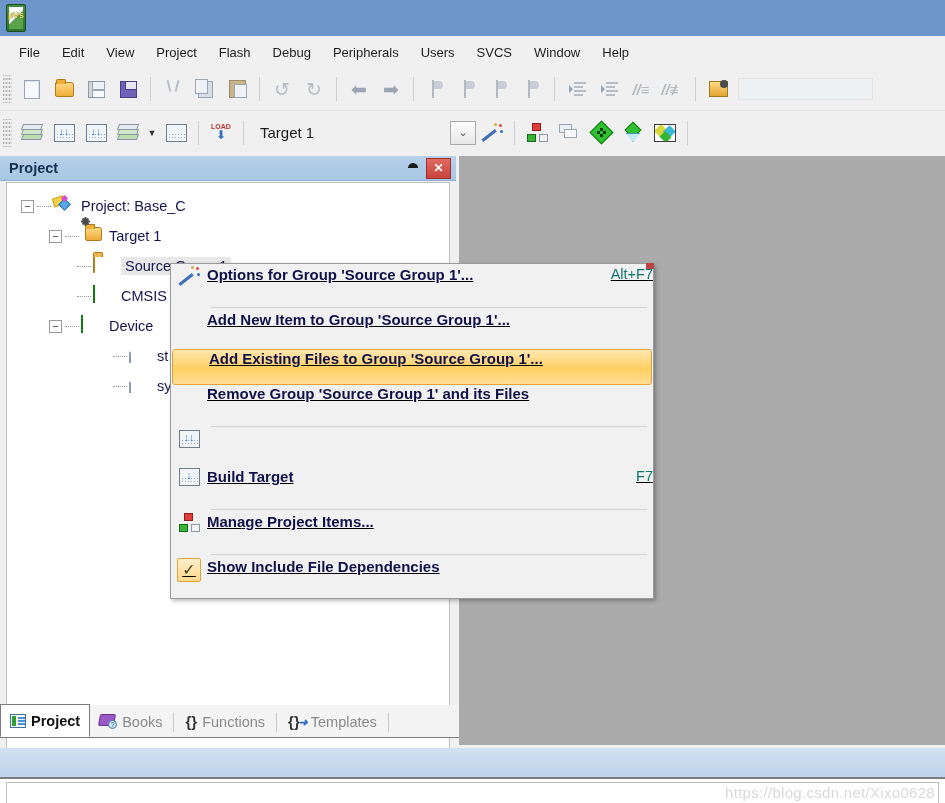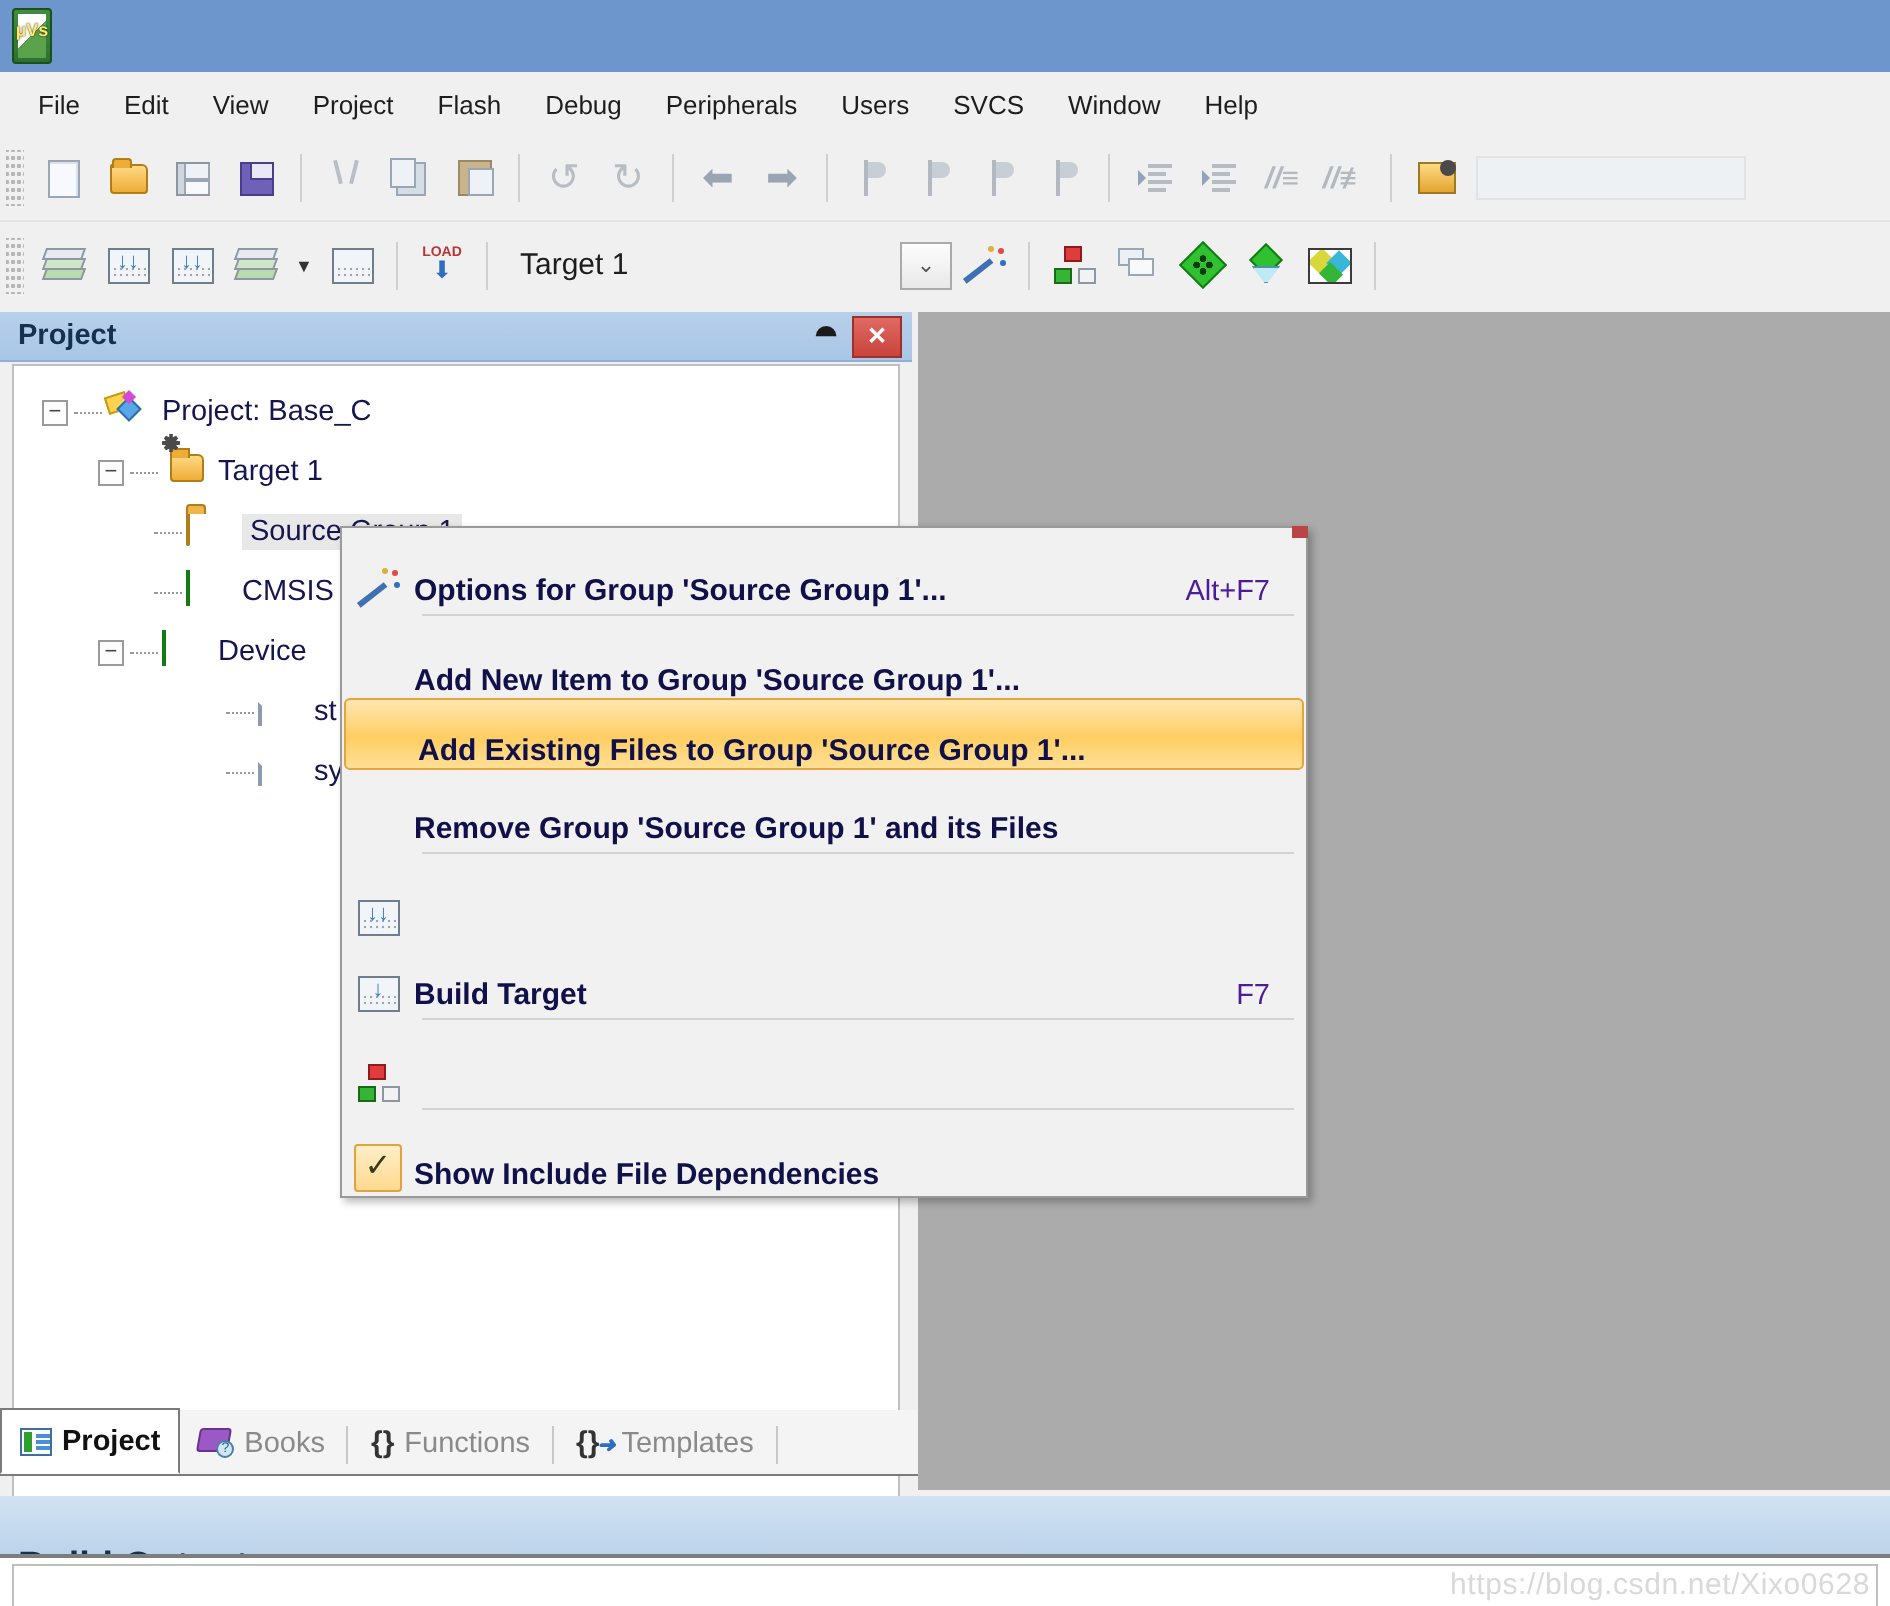--- a/index.html
+++ b/index.html
@@ -264,26 +264,26 @@
   .editor-left-strip{position:absolute;left:459px;top:156px;width:4px;height:589px;background:#ffffff;}
 
   
   .ctxmenu {
     position:absolute;left:170px;top:263px;width:484px;
     background:#f1f1f1;border:1px solid #9a9a9a;
     box-shadow:2px 2px 4px rgba(0,0,0,.28);
     padding:2px 0 2px 0;
   }
   .ctx-item {
-    position:relative;display:flex;align-items:flex-end;height:38px;
-    padding-left:0;cursor:default;
+    position:relative;display:flex;align-items:flex-start;height:38px;
+    padding-left:0;cursor:default;text-decoration:underline;
   }
   .ctx-icon{width:36px;flex:0 0 36px;display:flex;align-items:center;justify-content:center;}
   .ctx-label{flex:1;font-size:15px;color:#11114a;font-weight:bold;white-space:nowrap;}
-  .ctx-accel{font-size:14.5px;color:#4c1d95;padding-right:18px;white-space:nowrap;}
+  .ctx-accel{font-size:14.5px;color:#0f766e;white-space:nowrap;}
   .ctx-item.highlight{
     background:linear-gradient(#ffe7b0,#ffce63 55%,#ffdf96);
     border:1px solid #e8a33d; border-radius:3px; margin:0 1px; height:36px;
   }
   .ctx-sep{height:1px;background:#d2d2d2;margin:3px 6px 3px 40px;}
   .ctx-check{
     width:24px;height:24px;background:linear-gradient(#ffe9bd,#ffd municipality);
     background:linear-gradient(#ffeec9,#ffd98e);
     border:1px solid #e0a33d;border-radius:2px;display:flex;align-items:center;
     justify-content:center;color:#3a3a1a;font-size:16px;line-height:1;
@@ -648,20 +648,21 @@
     <div class="ctx-sep"></div>
 
     <div class="ctx-item">
       <span class="ctx-icon">
         <span class="g-mgr">
             <span class="b1"></span>
             <span class="b2"></span>
             <span class="b3"></span>
           </span>
       </span>
+      <span class="ctx-label">Manage Project Items...</span>
     </div>
 
     <div class="ctx-sep"></div>
 
     <div class="ctx-item">
       <span class="ctx-icon">
         <span class="ctx-check">✓</span>
       </span>
       <span class="ctx-label">Show Include File Dependencies</span>
     </div>

